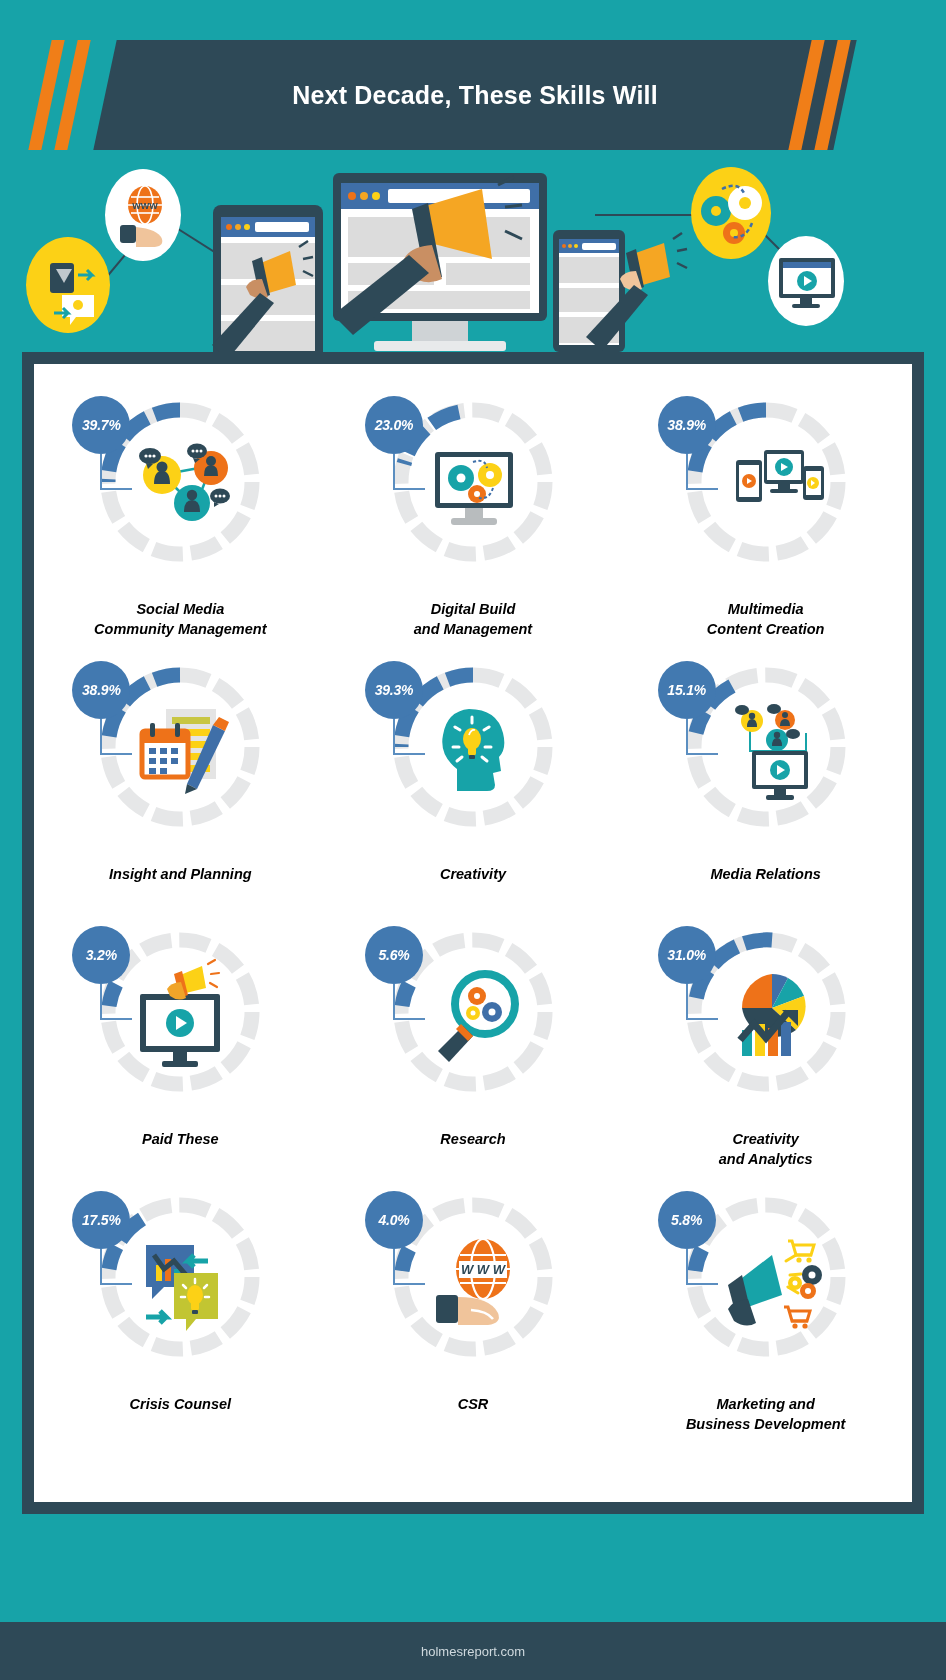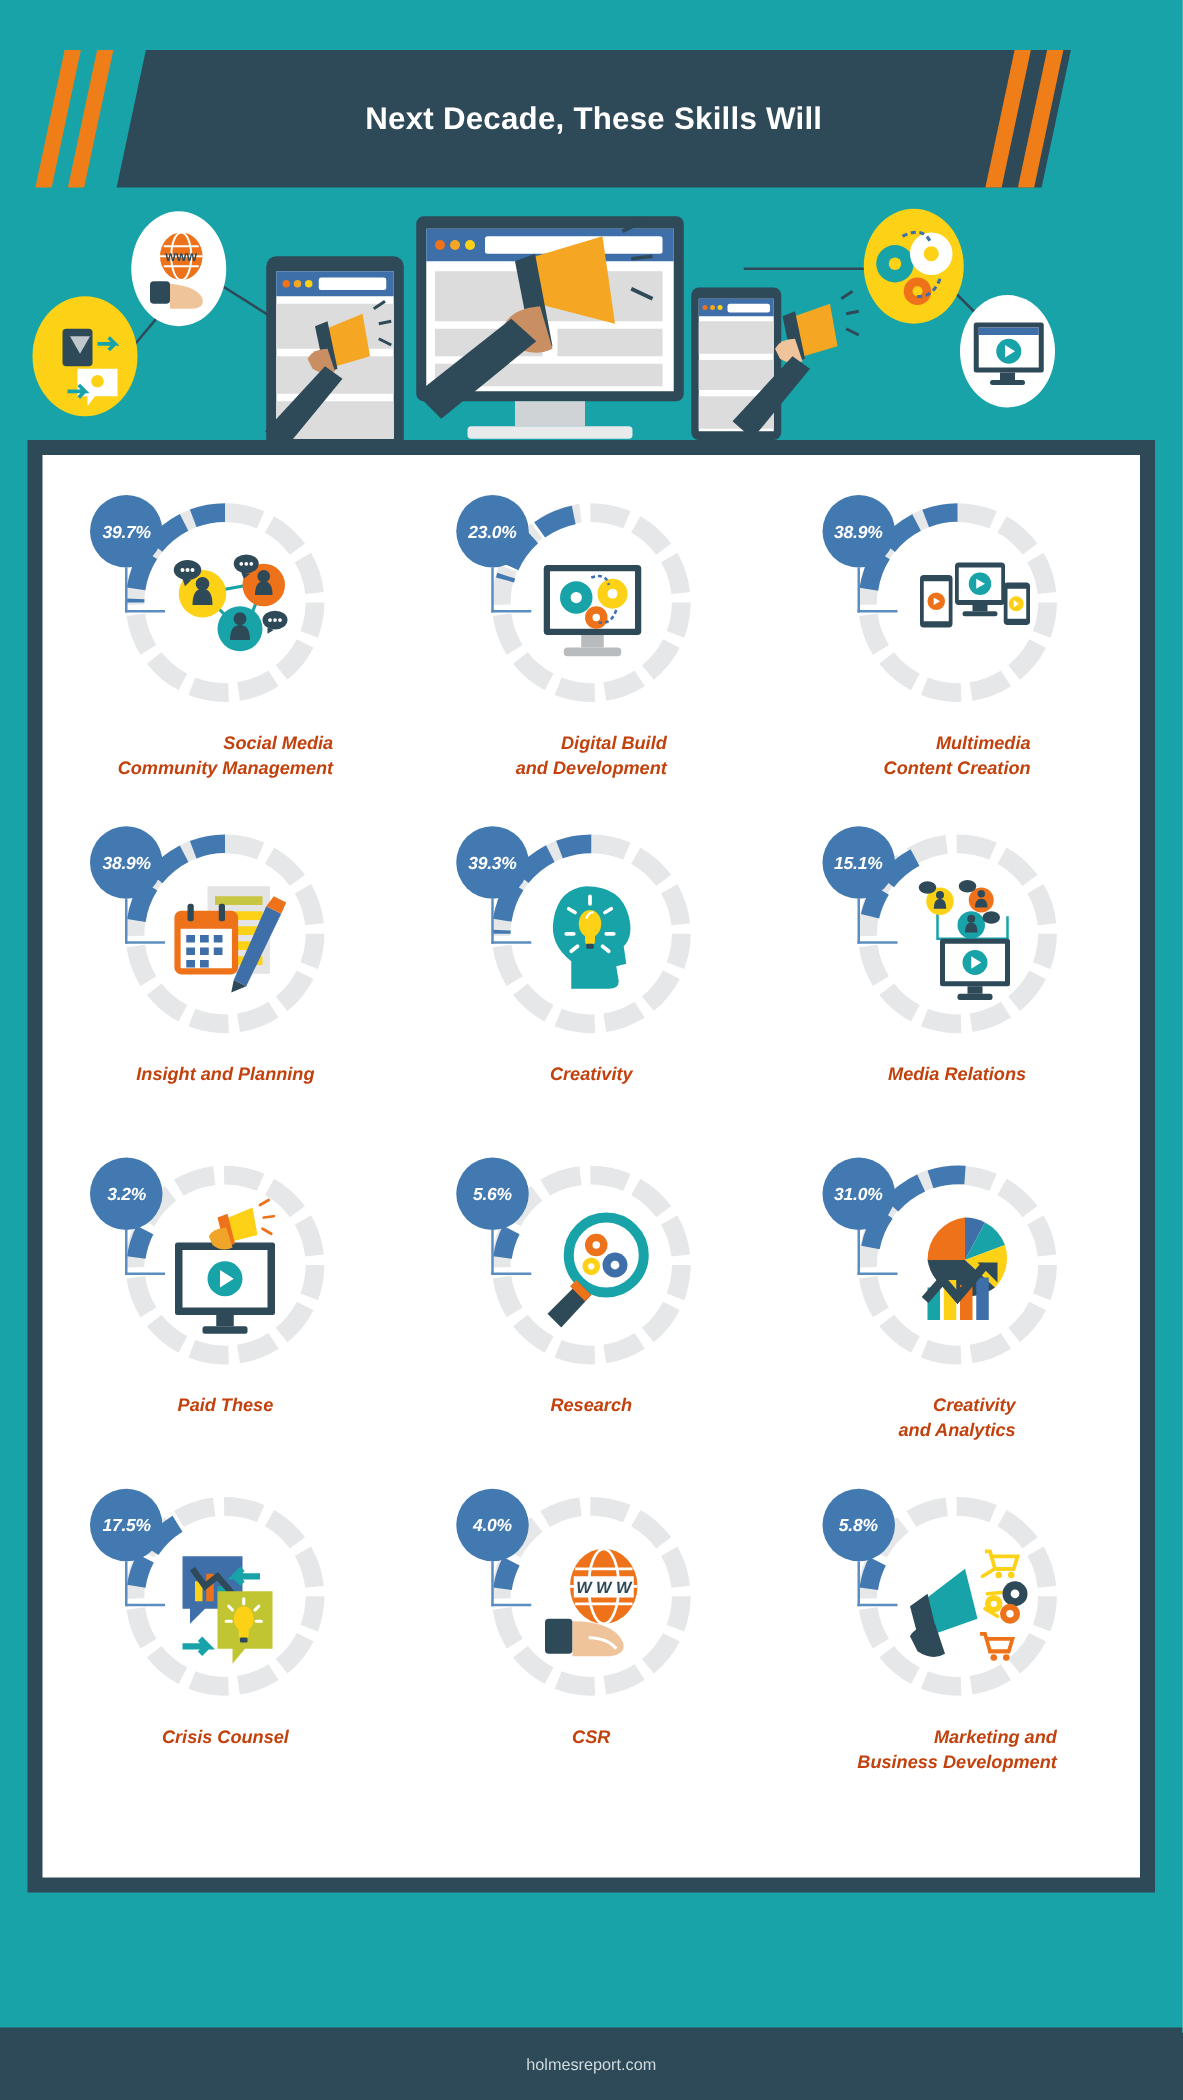--- a/index.html
+++ b/index.html
@@ -108,23 +108,23 @@
   }
   .leader {
     position: absolute;
     left: 20px; top: 72px;
     width: 32px; height: 36px;
     border-left: 2px solid #5b8ec0;
     border-bottom: 2px solid #5b8ec0;
   }
 
   .cell-label {
-    margin-top: 4px;
-    text-align: right;
-    color: #c2410c;
+    margin-top: 18px;
+    text-align: center;
+    color: #000000;
     font-size: 14.5px;
     font-weight: bold;
     line-height: 1.35;
     max-width: 230px;
   }
 
   
   #footer {
     position: absolute;
     left: 0; bottom: 0;
@@ -368,21 +368,21 @@
                 <path d="M120 106 q-4 12 -14 10" stroke="#3f6fa8" stroke-width="2" fill="none" stroke-dasharray="3 2.5"></path>
               </g>
             </svg>
             <div class="badge-group">
               <div class="leader"></div>
               <div class="pct-badge">23.0%</div>
             </div>
           </div>
           <div class="cell-label">
             <div>Digital Build</div>
-            <div>and Development</div>
+            <div>and Management</div>
           </div>
         </div>
 
         <div class="cell">
           <div class="donut-wrap">
             <svg width="200" height="200" viewBox="0 0 200 200">
               <g fill="none" stroke="#e6e7e8" stroke-width="15">
                 <circle cx="100" cy="100" r="72" stroke-dasharray="30 8" stroke-dashoffset="4"></circle>
               </g>
               <g fill="none" stroke="#4279b0" stroke-width="15">

